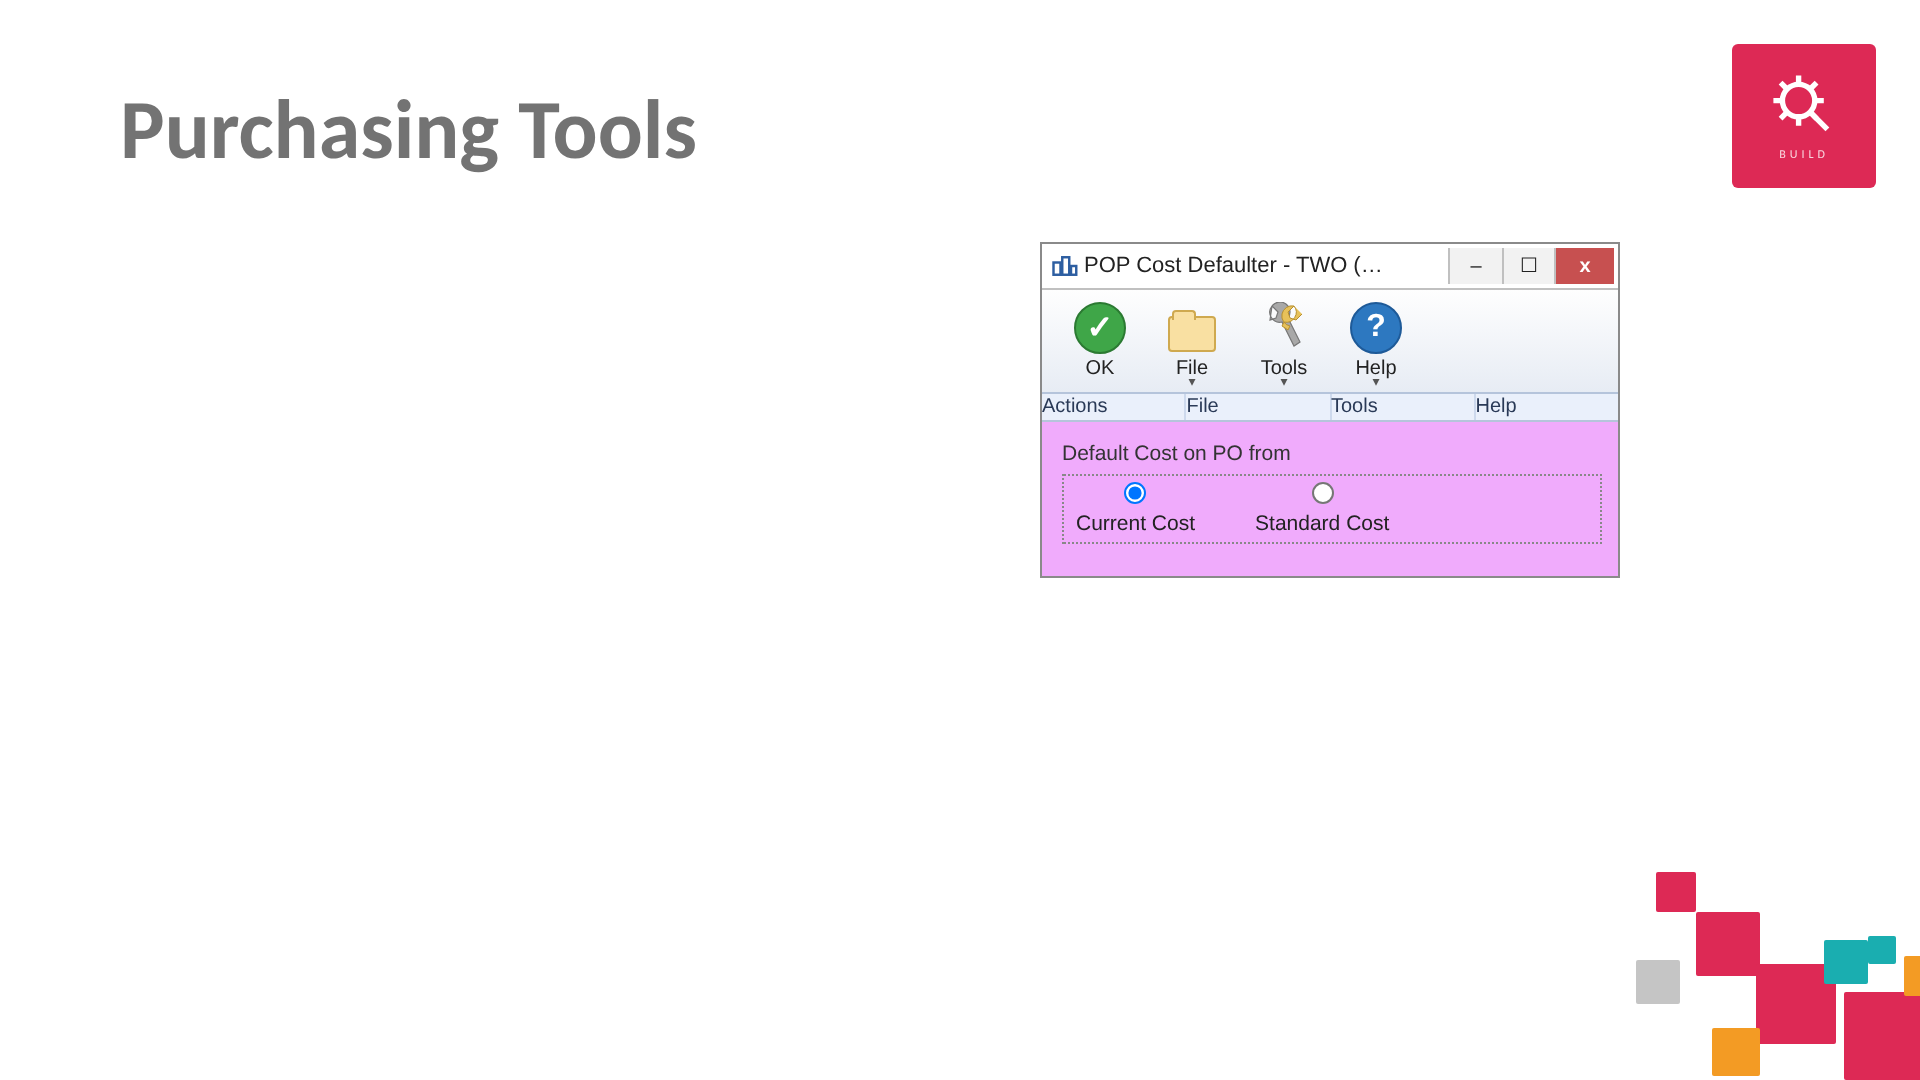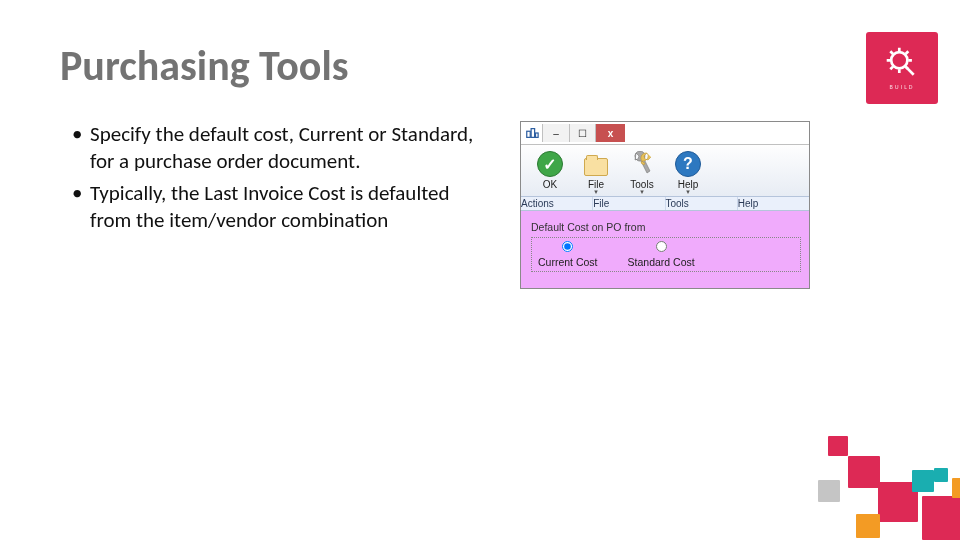--- a/index.html
+++ b/index.html
@@ -10,21 +10,21 @@
       background: #ffffff;
       overflow: hidden;
       position: relative;
     }
     .slide {
       padding: 40px 60px 0 60px;
       position: relative;
     }
     .logo {
       position: absolute;
-      top: 32px;
+      top: 22px;
       right: 22px;
       width: 72px;
       height: 72px;
       background: #dd2955;
       color: #fff;
       display: flex;
       flex-direction: column;
       align-items: center;
       justify-content: center;
       border-radius: 3px;
@@ -119,35 +119,32 @@
         <path d="M17 3 v4 M17 27 v4 M3 17 h4 M27 17 h4 M7 7 l3 3 M27 7 l-3 3 M7 27 l3 -3 M27 27 l-3 -3"></path>
       </g>
     </svg>
     <span class="brand">BUILD</span>
   </div>
 
   <h1 class="title">Purchasing Tools</h1>
 
   <div class="content-area">
     <div class="text-col">
-      <ul class="bullets">
-        <li>Specify the default cost, Current or Standard, for a purchase order document.</li>
-        <li>Typically, the Last Invoice Cost is defaulted from the item/vendor combination</li>
-      </ul>
     </div>
 
     <div class="window">
       <div class="win-title">
         <span class="icn">
           <svg viewBox="0 0 16 16" fill="none" stroke="#2d5ea1" stroke-width="1.4">
               <rect x="2" y="6" width="4" height="7"></rect>
               <rect x="7" y="3" width="4" height="10"></rect>
               <rect x="12" y="8" width="3" height="5"></rect>
             </svg>
         </span>
+        <span class="text">POP Cost Defaulter  -  TWO (…</span>
         <div class="win-ctrl">
           <div class="win-btn">–</div>
           <div class="win-btn">☐</div>
           <div class="win-btn close">x</div>
         </div>
       </div>
 
       <div class="toolbar">
         <div class="tool">
           <div class="ticon">

